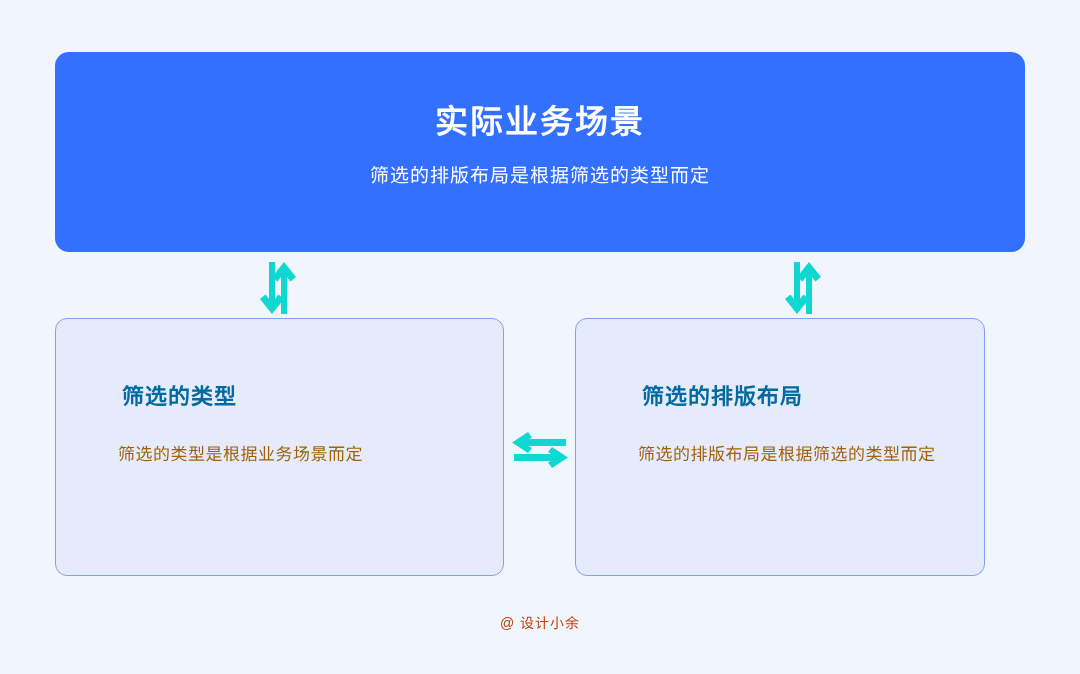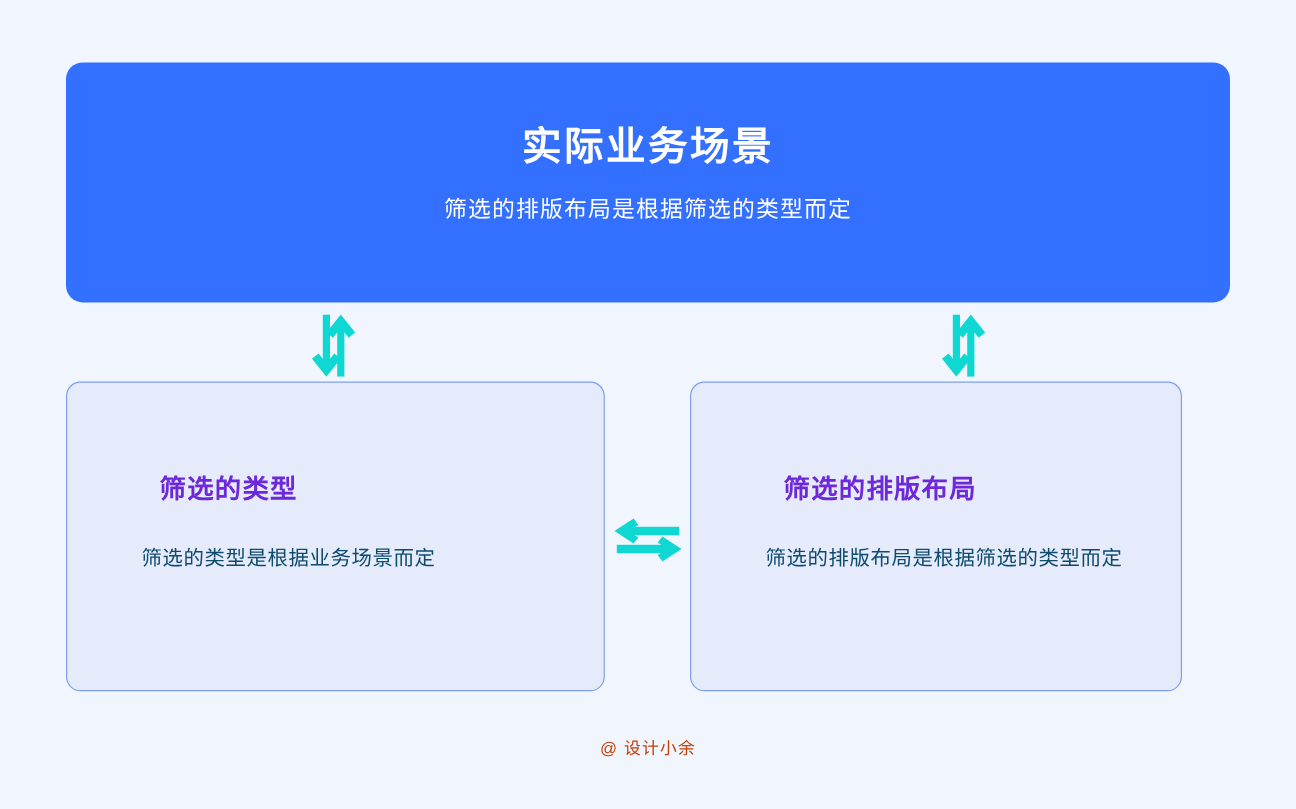--- a/index.html
+++ b/index.html
@@ -85,29 +85,29 @@
   .info-card.left  { left: 55px;  width: 449px; }
   .info-card.right { left: 575px; width: 410px; }
 
   .info-inner {
     position: absolute;
     left: 62px;
     right: 36px;
     top: 60px;
   }
   .info-heading {
-    color: #6d28d9;
+    color: #0369a1;
     font-size: 22px;
     font-weight: bold;
     letter-spacing: 1px;
     line-height: 1.3;
-    margin: 15px;
+    margin: 4px;
   }
   .info-body {
-    color: #0c4a6e;
+    color: #a16207;
     font-size: 17px;
     font-weight: normal;
     letter-spacing: 0.5px;
     line-height: 1.75;
     margin: 28px 0 0 0;
     max-width: 310px;
   }
   .info-card.right .info-body { max-width: 300px; }
 
   

